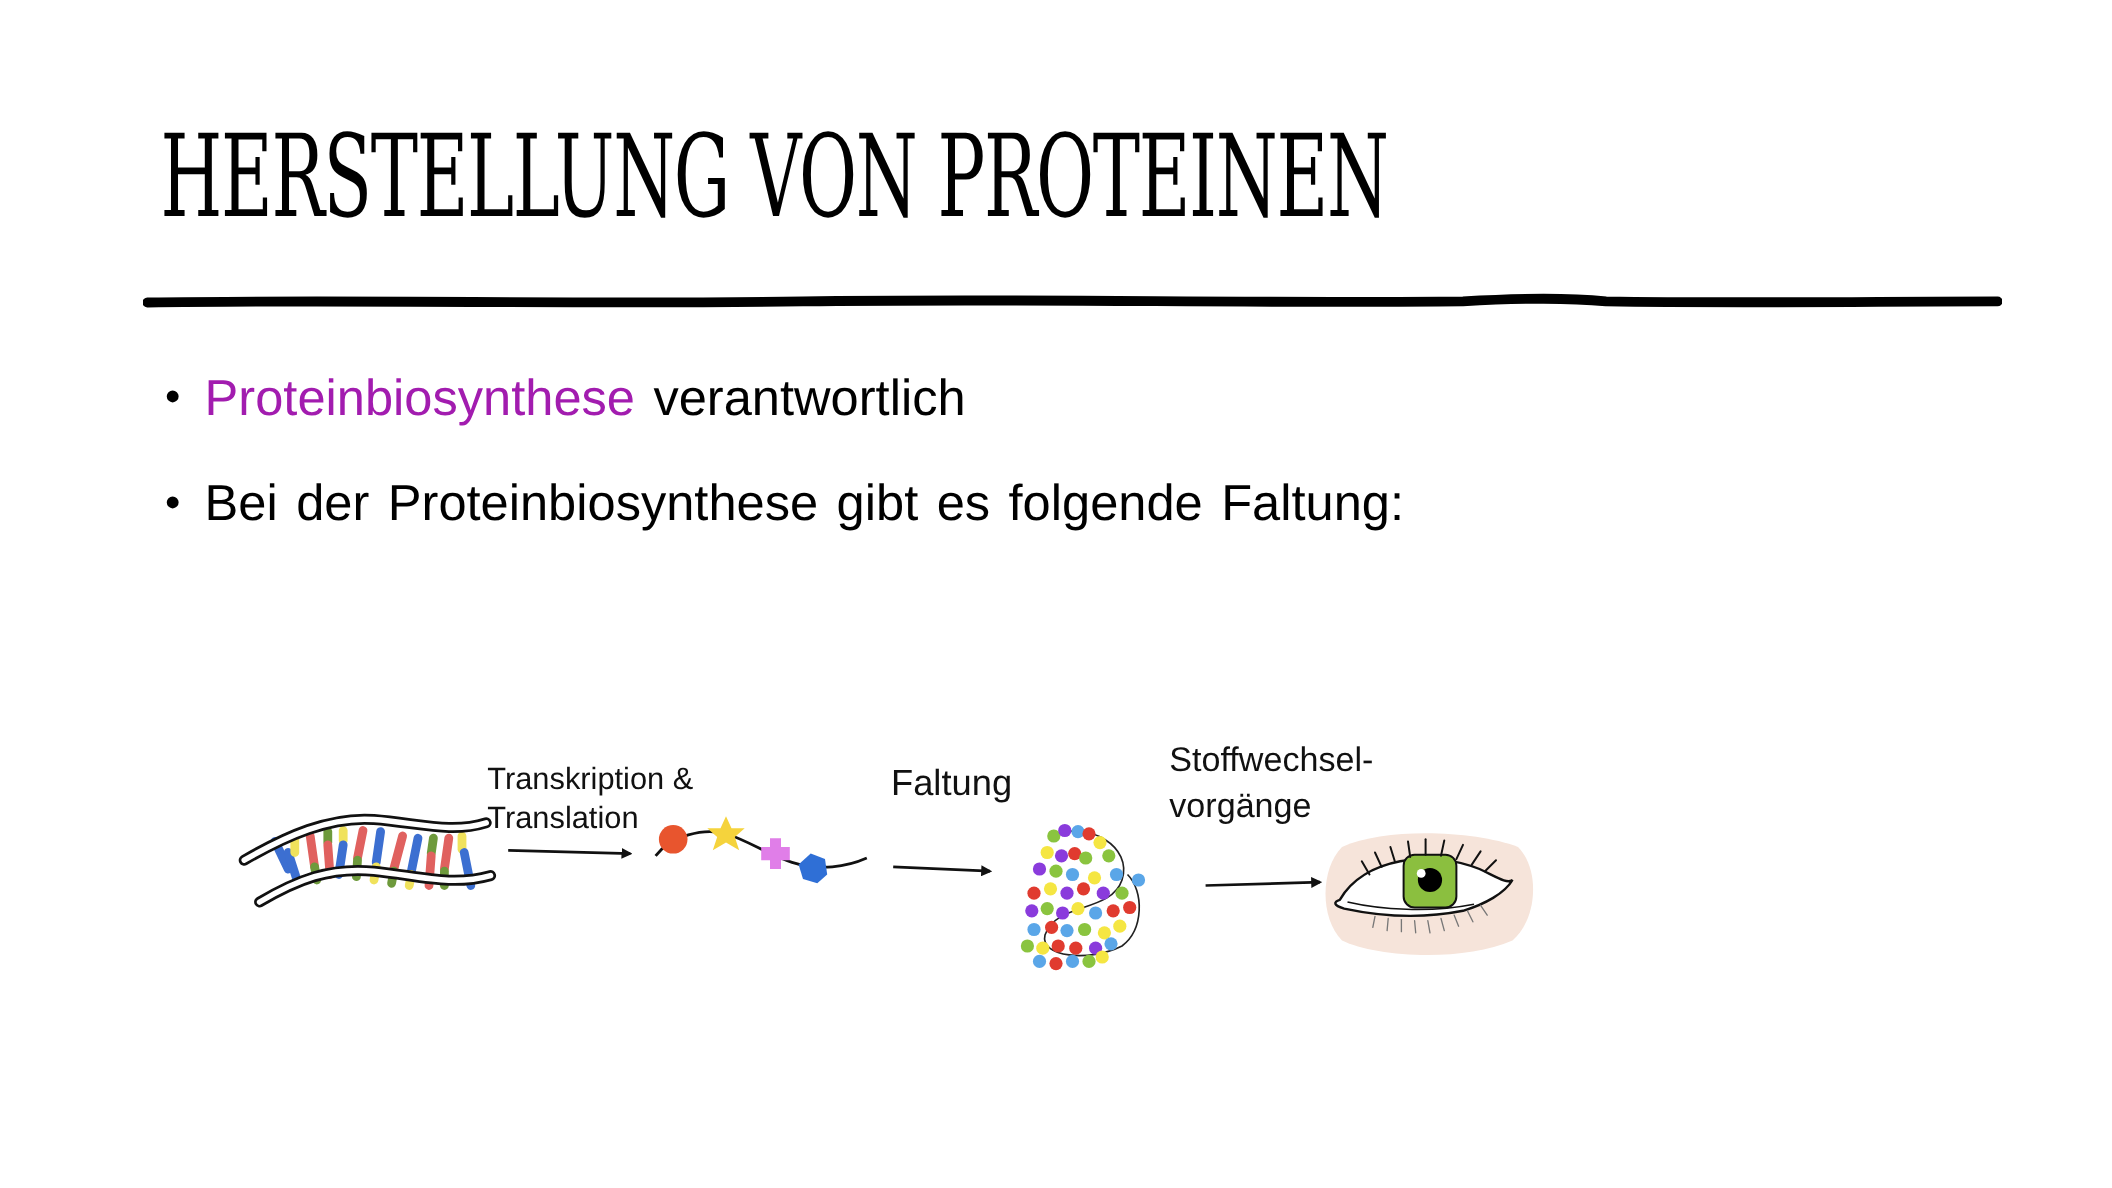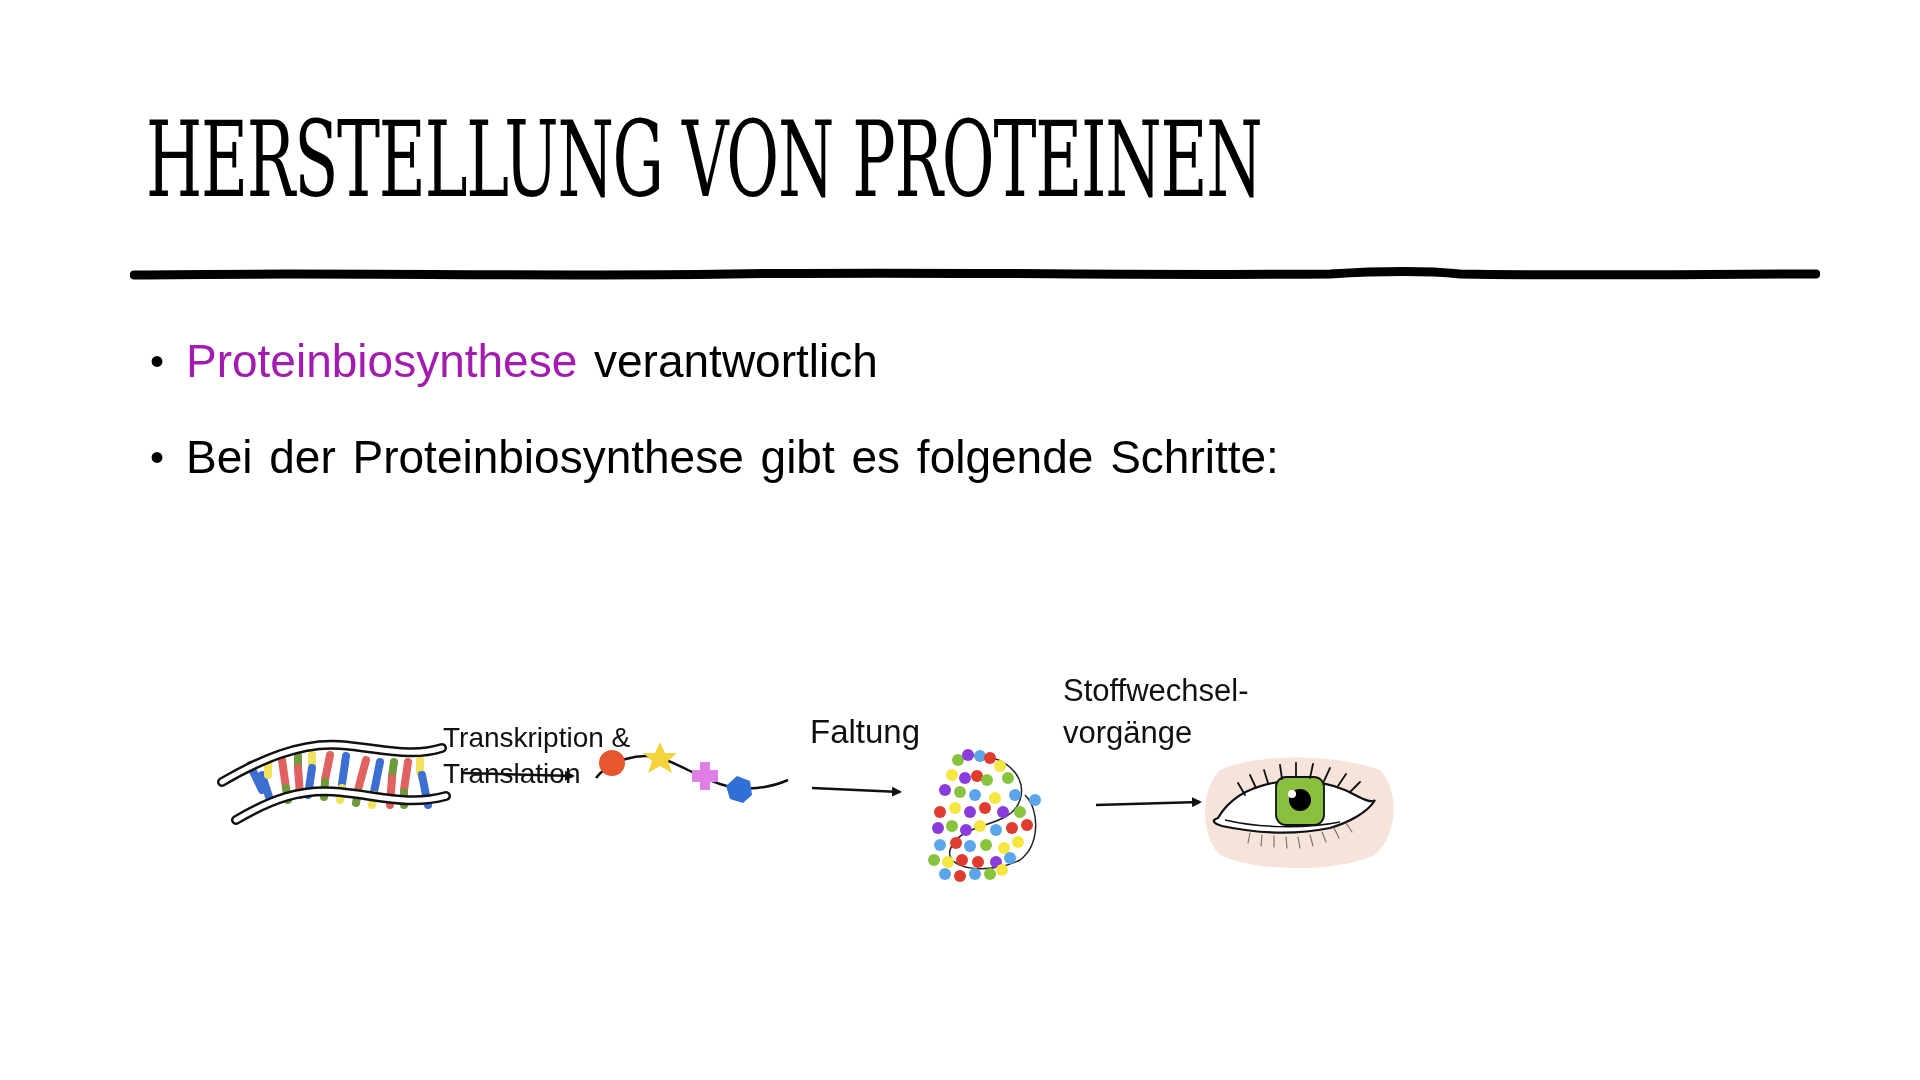--- a/index.html
+++ b/index.html
@@ -13,43 +13,43 @@
   }
   .rule { position:absolute; left:130px; top:262px; width:1690px; height:26px; }
   .bullets { position:absolute; left:148px; top:322px; font-family:"Liberation Sans", sans-serif; font-size:46px; color:#000; }
   .bullet { position:relative; padding-left:38px; line-height:78px; }
   .bullet .dot { position:absolute; left:2px; top:0; font-size:40px; }
   .bullet + .bullet { margin-top:18px; }
   .accent { color:#a21caf; }
   .word-gap { word-spacing:4px; }
   .diagram { position:absolute; left:0; top:0; width:1920px; height:1080px; }
   .label { position:absolute; font-family:"Liberation Sans", sans-serif; color:#111; white-space:nowrap; }
-  .lbl-trans { left:443px; top:690px; font-size:28px; line-height:36px;margin-top:30px; }
-  .lbl-fold { left:810px; top:712px; font-size:33px; line-height:40px;text-align:right; }
+  .lbl-trans { left:443px; top:690px; font-size:28px; line-height:36px; }
+  .lbl-fold { left:810px; top:692px; font-size:33px; line-height:40px;text-align:right; }
   .lbl-stoff { left:1063px; top:670px; font-size:31px; line-height:42px; }
 </style>
 </head>
 <body>
 
 <div class="slide">
 
   <div class="title">HERSTELLUNG VON PROTEINEN</div>
 
   <svg class="rule" viewBox="0 0 1690 26" preserveAspectRatio="none">
     <path d="M4,13 C200,10 400,15 600,12 C800,9 1000,14 1200,12 C1250,9 1290,8 1330,12 C1450,14 1580,12 1686,12" stroke="#000" stroke-width="9" fill="none" stroke-linecap="round"></path>
   </svg>
 
   <div class="bullets">
     <div class="bullet word-gap">
       <span class="dot">•</span>
       <div><span class="accent">Proteinbiosynthese</span><span> verantwortlich</span></div>
     </div>
     <div class="bullet word-gap">
       <span class="dot">•</span>
-      <div>Bei der Proteinbiosynthese gibt es folgende Schritte:</div>
+      <div>Bei der Proteinbiosynthese gibt es folgende Faltung:</div>
     </div>
   </div>
 
   <svg class="diagram" viewBox="0 0 1920 1080">
     <defs>
       <marker id="ah" markerWidth="10" markerHeight="10" refX="8" refY="5" orient="auto" markerUnits="userSpaceOnUse">
         <path d="M0,0 L10,5 L0,10 Z" fill="#111"></path>
       </marker>
     </defs>
 

